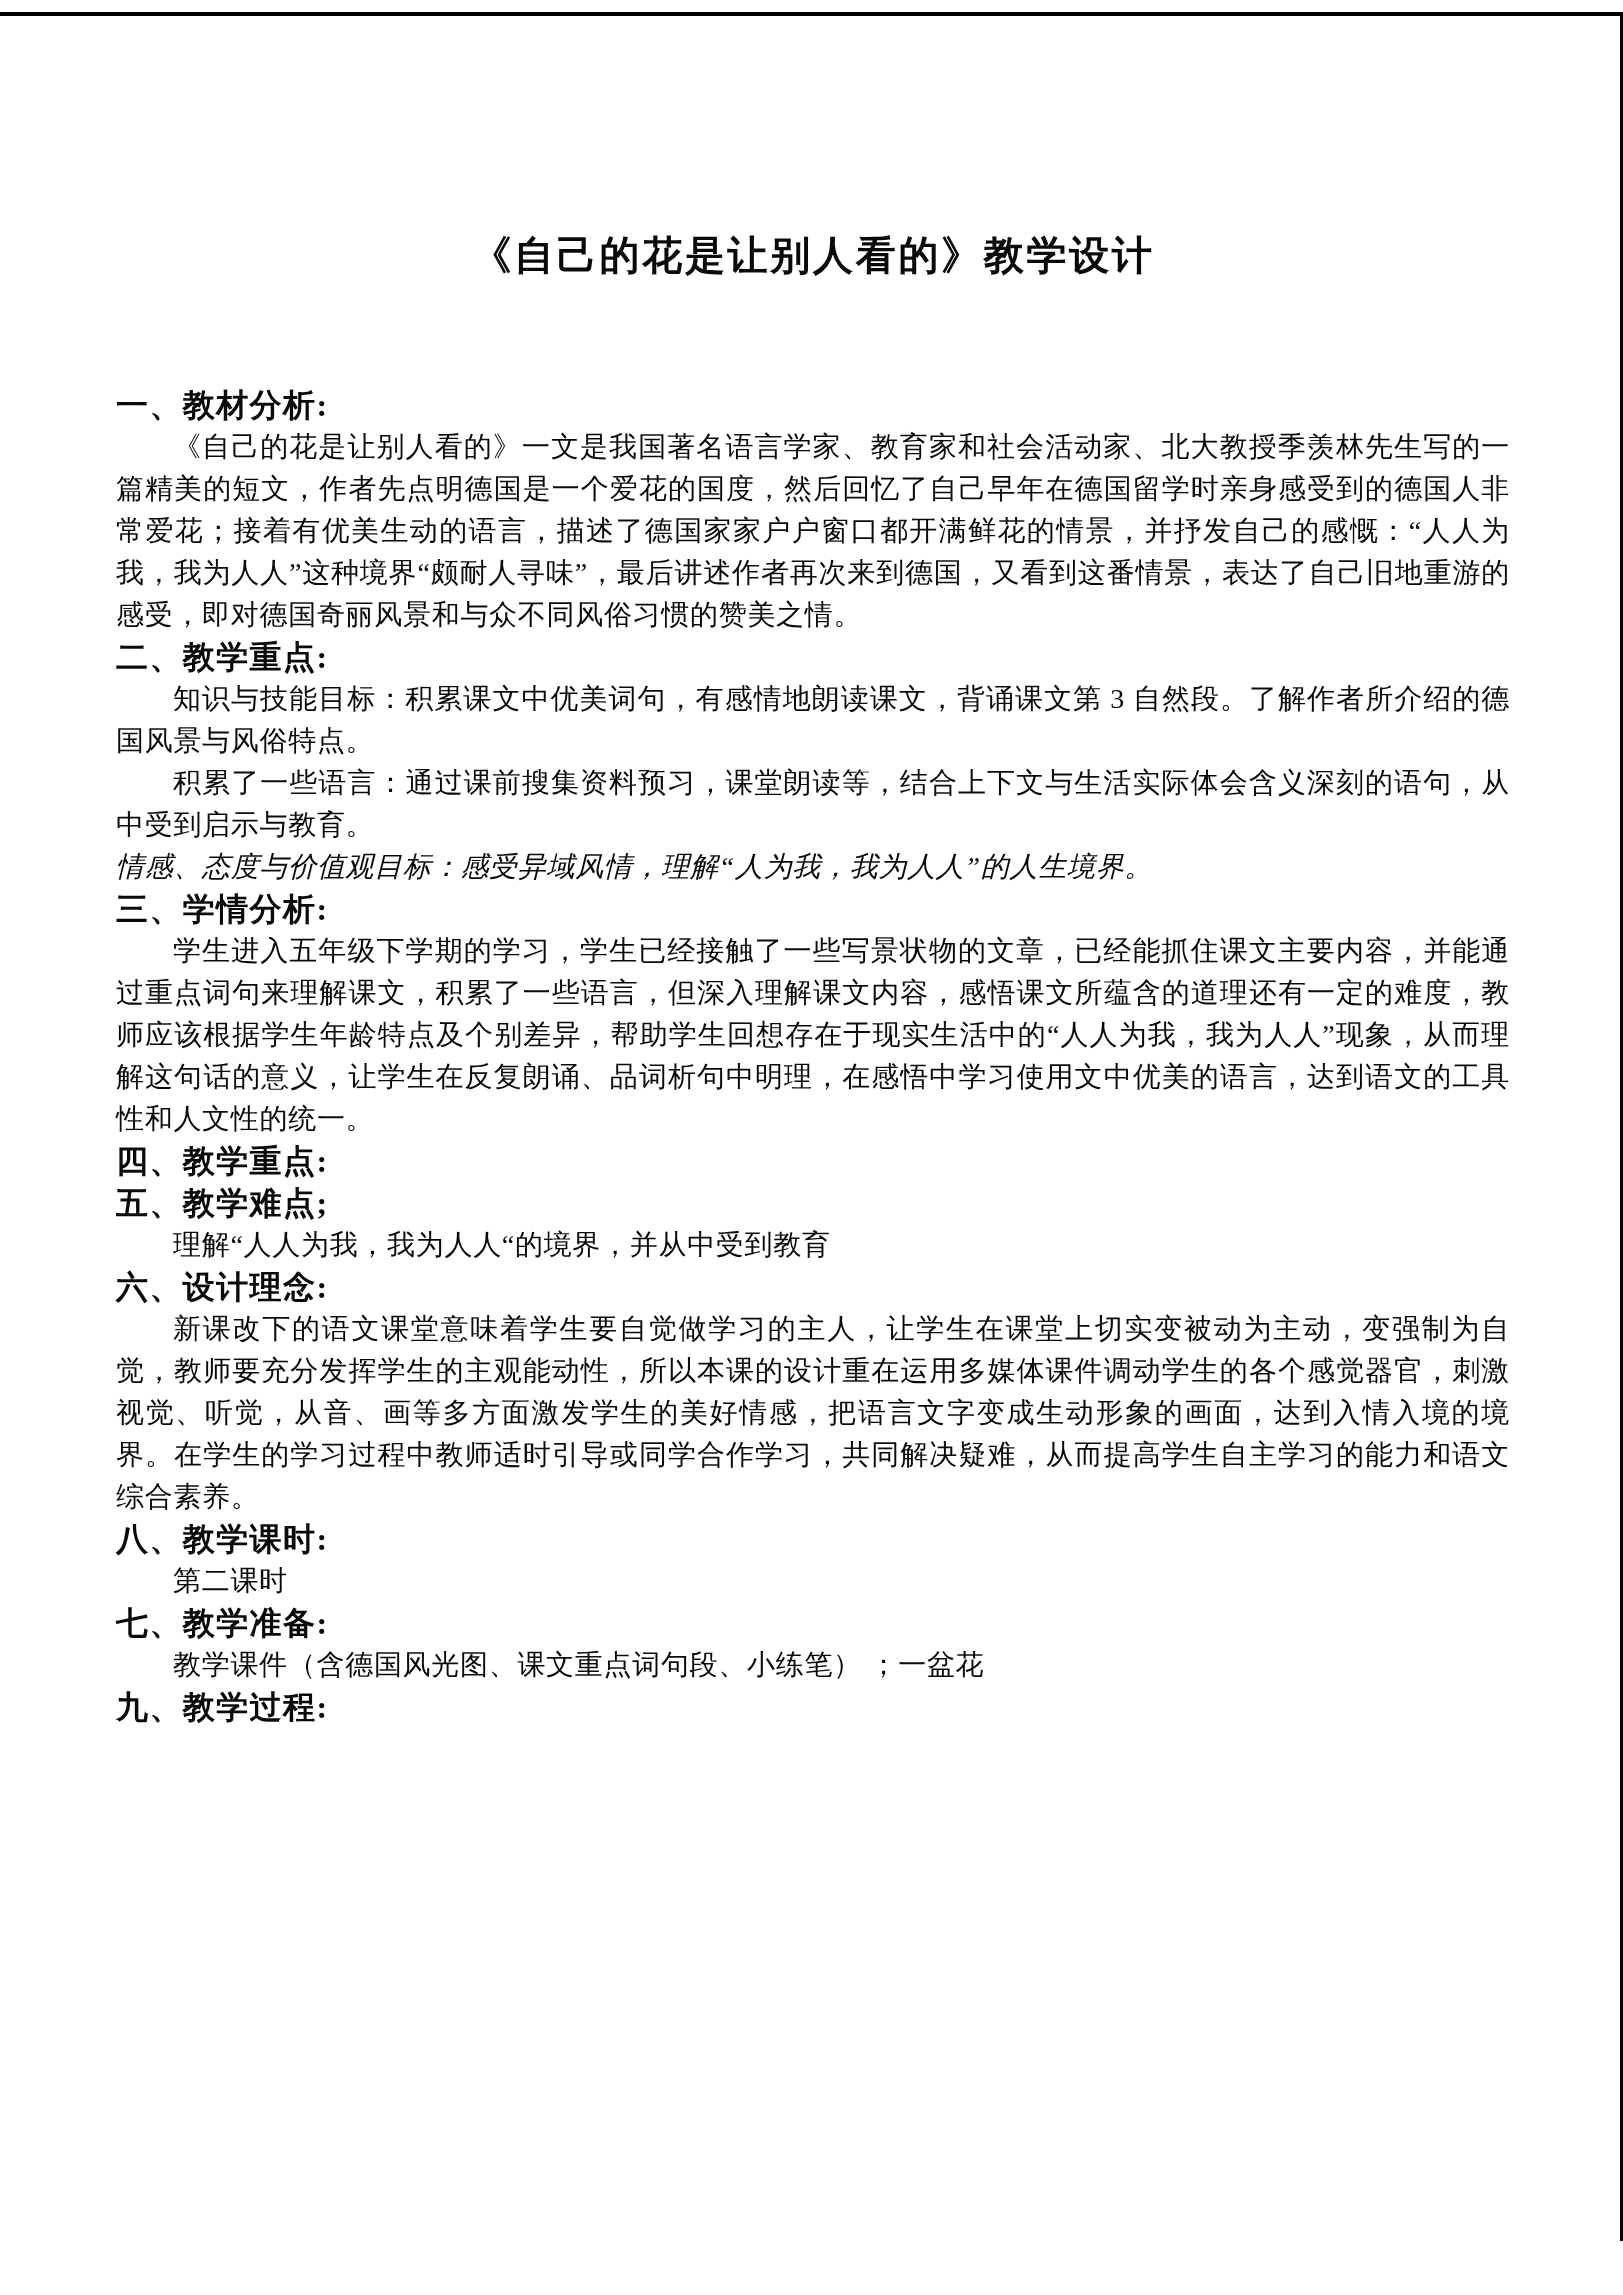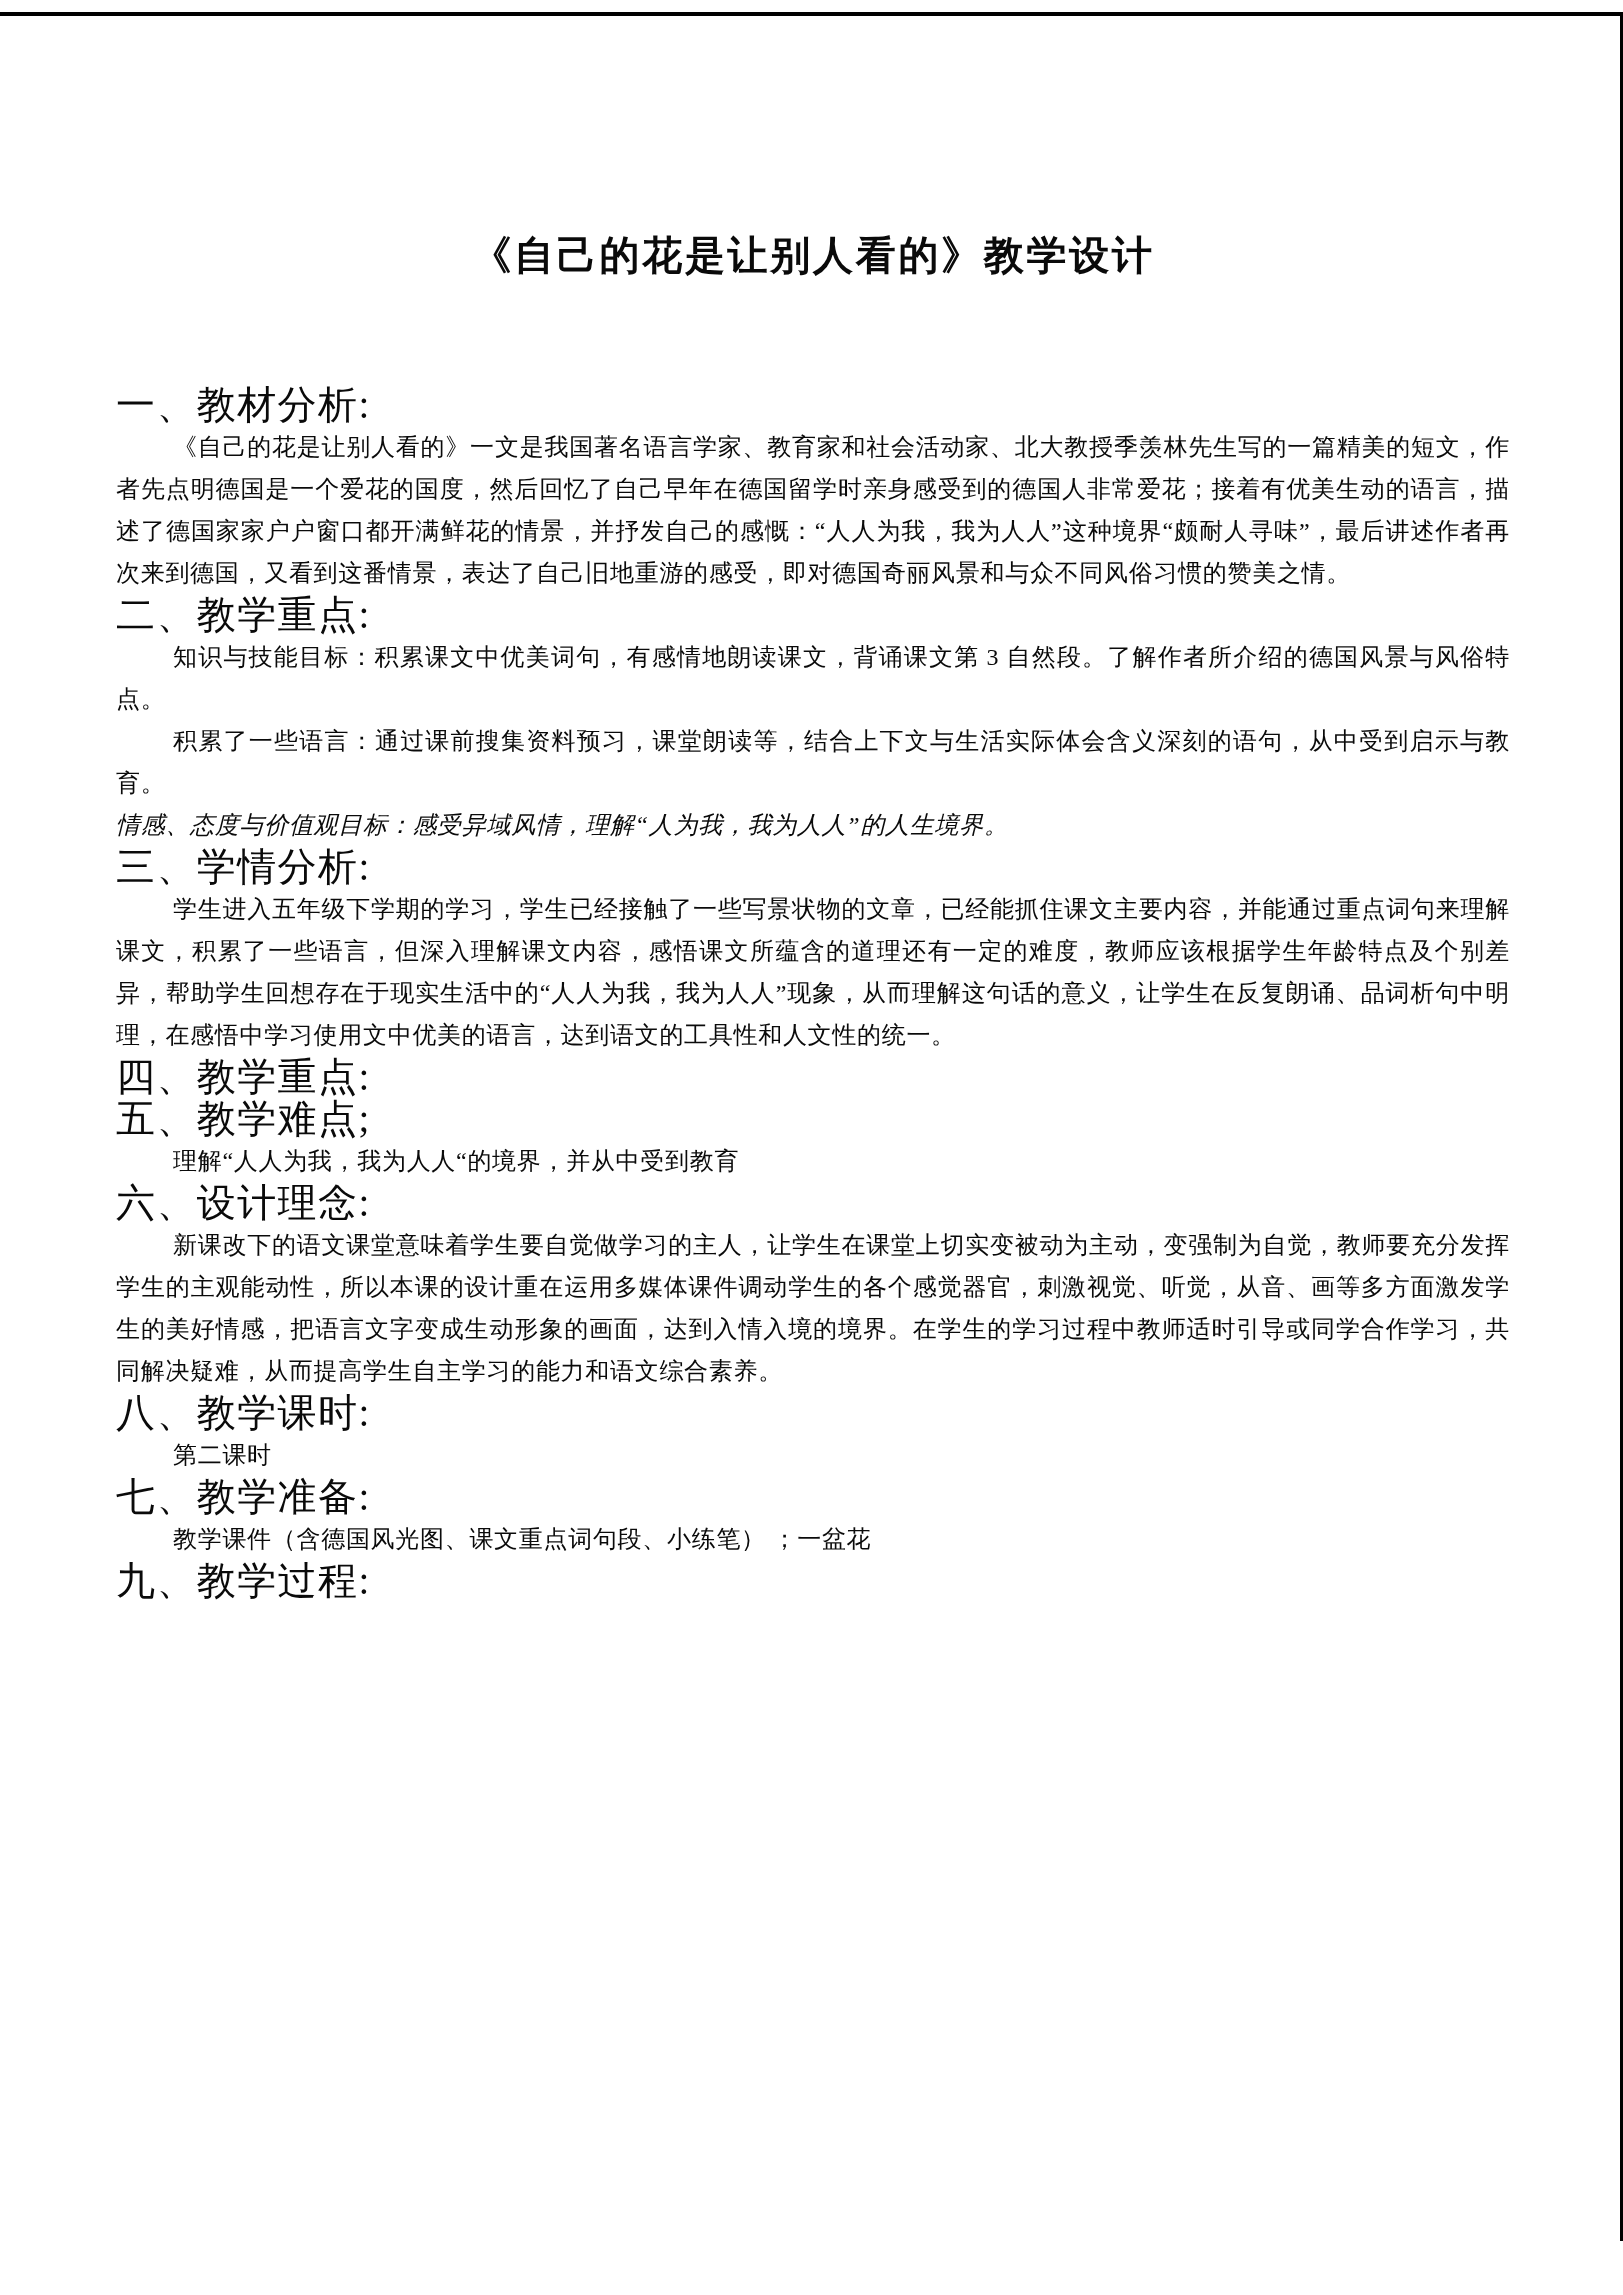--- a/index.html
+++ b/index.html
@@ -34,28 +34,28 @@
   .doc-title {
     font-size: 40px;
     font-weight: bold;
     text-align: center;
     letter-spacing: 2.7px;
     margin: 0 0 102px 0;
     line-height: 53px;
   }
   .section { margin: 0; }
   .section-heading {
-    font-size: 39px;
-    font-weight: normal;
+    font-size: 32px;
+    font-weight: bold;
     line-height: 42px;
     margin: 0;
     letter-spacing: 1.4px;
   }
   .para {
-    font-size: 24px;
+    font-size: 28px;
     line-height: 42px;
     margin: 0;
     text-align: justify;
     text-indent: 57px;
     letter-spacing: 0.7px;
   }
   .para.flush { text-indent: 0; font-style: italic; }
 </style>
 </head>
 <body>

